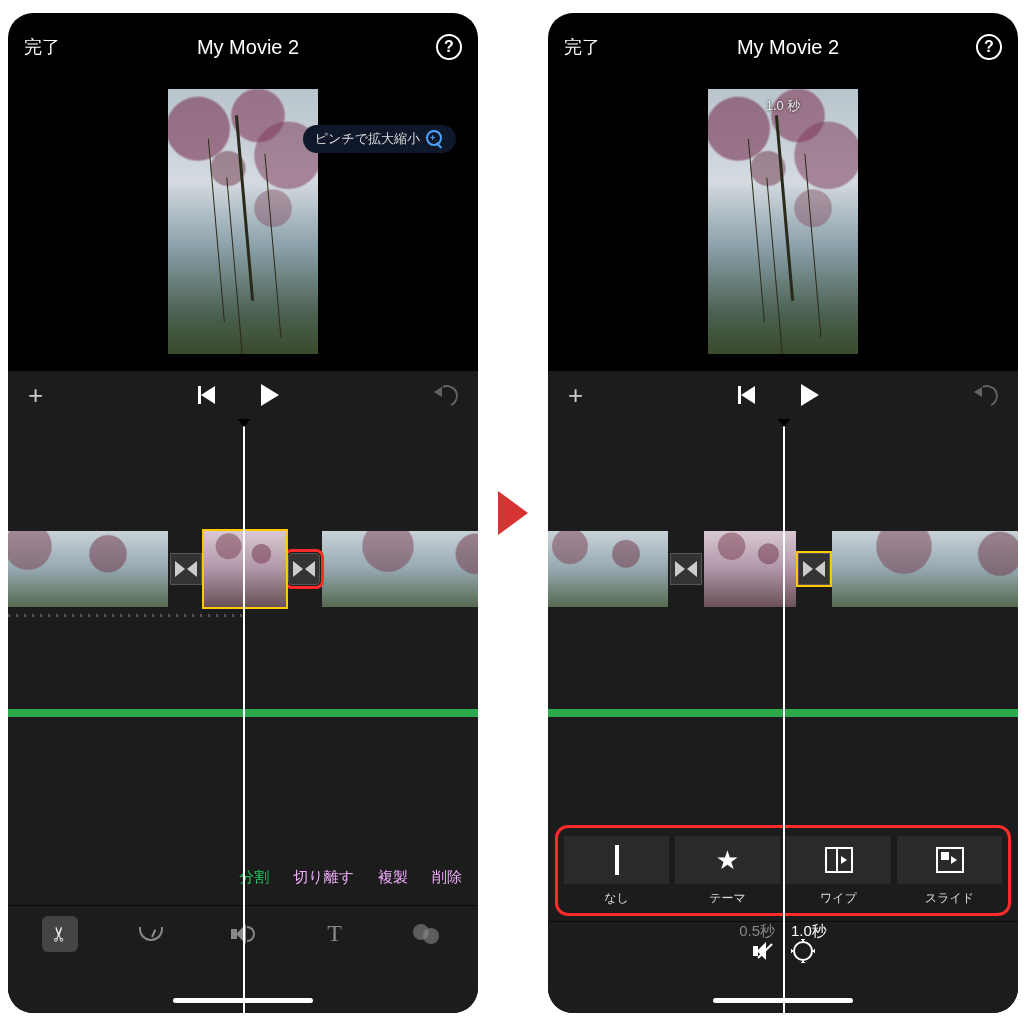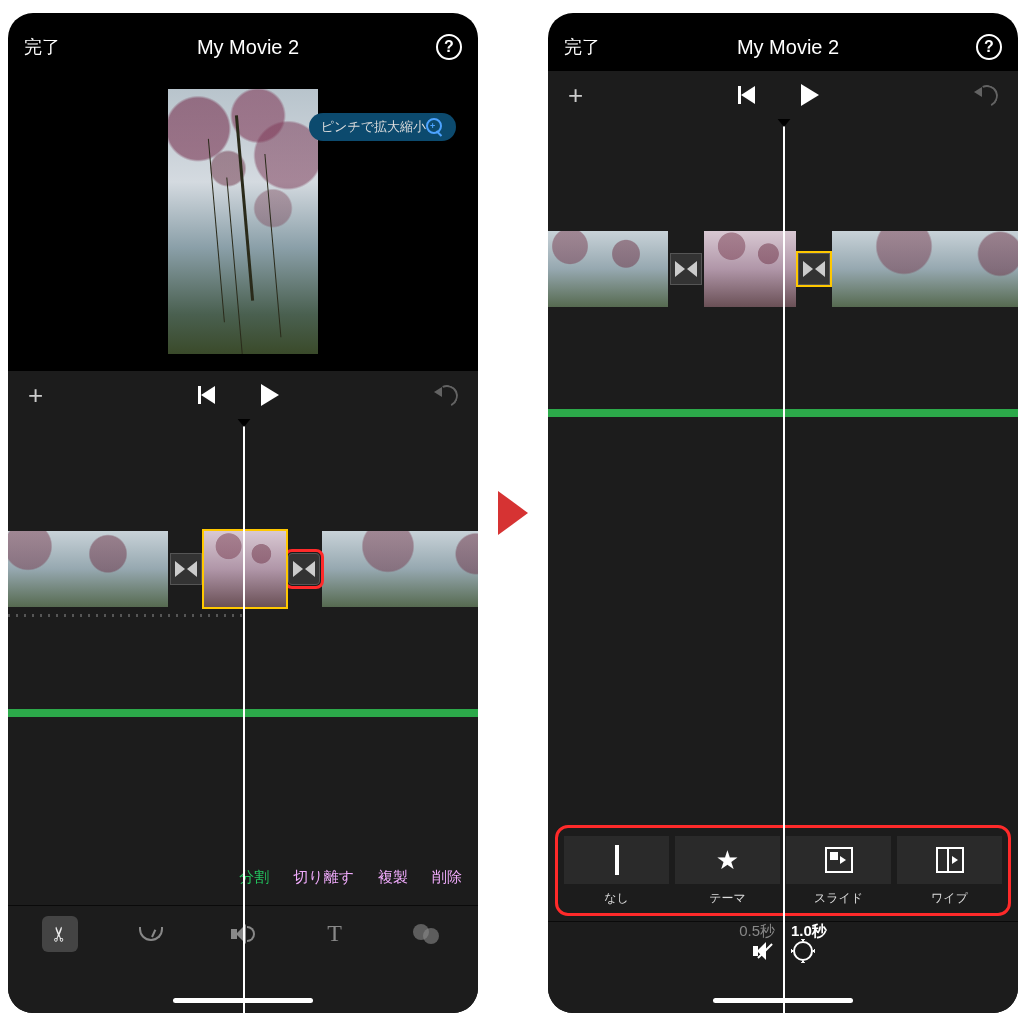--- a/index.html
+++ b/index.html
@@ -76,27 +76,27 @@
     width: 3px; height: 70%;
     background: #2a2a1a;
     box-shadow:
       -30px 20px 0 -1px #2a2a1a,
       25px 40px 0 -1px #2a2a1a,
       -15px 60px 0 -1px #2a2a1a;
     transform: rotate(-5deg);
   }
   .tooltip-pill {
     position: absolute;
-    top: 42px; right: 22px;
-    background: #0c4a6e;
+    top: 54px; right: 22px;
+    background: #0f172a;
     border-radius: 16px;
     padding: 5px 12px;
     color: #ddd;
     font-size: 13px;
-    display: flex; align-items: center; 
+    display: flex; align-items: center; gap: 6px;
   }
   .mag-icn { width: 18px; height: 18px; position: relative; }
   .mag-icn::before {
     content: ""; position: absolute; width: 12px; height: 12px;
     border: 2px solid #4da3ff; border-radius: 50%; left: 0; top: 0;
   }
   .mag-icn::after {
     content: ""; position: absolute; width: 2px; height: 7px;
     background: #4da3ff; left: 12px; top: 12px; transform: rotate(-45deg);
   }
@@ -300,21 +300,21 @@
     position: absolute; bottom: 52px; left:0; right:0;
     height: 40px;
     background:#1c1c1c;
     border-top:1px solid #0a0a0a;
     display: flex; align-items: center; justify-content: space-between;
     padding: 0 14px;
     color:#fff; font-size:15px;flex-direction:column;
   }
   .dur-options { display:flex; gap:16px; }
   .dur-opt.dim { color:#888; }
-  .dur-opt.sel { font-weight:700; }
+  .dur-opt.sel { font-weight:400; }
   .bottom-right-ctrls { display:flex; gap:18px; align-items:center; }
   .mute-icn { position:relative;width:22px;height:18px; }
   .mute-icn::before{content:"";position:absolute;left:0;top:4px;width:5px;height:10px;background:#fff;}
   .mute-icn::after{content:"";position:absolute;left:4px;top:0;border-top:9px solid transparent;border-bottom:9px solid transparent;border-right:9px solid #fff;}
   .mute-slash{position:absolute;left:2px;top:8px;width:20px;height:2px;background:#fff;transform:rotate(-45deg);}
   .gear-icn { width:20px;height:20px;border:2px solid #fff;border-radius:50%;position:relative; }
   .gear-icn::before{content:"";position:absolute;inset:-4px;border-radius:50%;
     background:
       radial-gradient(circle at 50% 0, #fff 2px, transparent 2px),
       radial-gradient(circle at 50% 100%, #fff 2px, transparent 2px),
@@ -409,20 +409,25 @@
 
 <div class="arrow-between"></div>
 
 <div class="phone">
   <div class="header">
     <div class="done-btn">完了</div>
     <div class="title">My Movie 2</div>
     <div class="help-btn">?</div>
   </div>
 
+  <div class="preview-area">
+    <div class="preview-frame">
+      <div class="duration-overlay">1.0 秒</div>
+    </div>
+  </div>
 
   <div class="transport">
     <div class="plus-btn">+</div>
     <div class="transport-center">
       <div class="skipstart-icn"></div>
       <div class="play-icn"></div>
     </div>
     <div class="undo-icn"></div>
   </div>
 
@@ -456,29 +461,29 @@
           <div class="trans-label">なし</div>
         </div>
         <div class="trans-opt">
           <div class="trans-tile">
               <div class="glyph-star">★</div>
             </div>
           <div class="trans-label">テーマ</div>
         </div>
         <div class="trans-opt">
           <div class="trans-tile">
+              <div class="glyph-wipe"></div>
+            </div>
+          <div class="trans-label">ワイプ</div>
+        </div>
+        <div class="trans-opt">
+          <div class="trans-tile">
               <div class="glyph-slide"></div>
             </div>
           <div class="trans-label">スライド</div>
-        </div>
-        <div class="trans-opt">
-          <div class="trans-tile">
-              <div class="glyph-wipe"></div>
-            </div>
-          <div class="trans-label">ワイプ</div>
         </div>
       </div>
     </div>
 
     <div class="bottom-info">
       <div class="dur-options">
         <span class="dur-opt dim">0.5秒</span>
         <span class="dur-opt sel">1.0秒</span>
       </div>
       <div class="bottom-right-ctrls">

